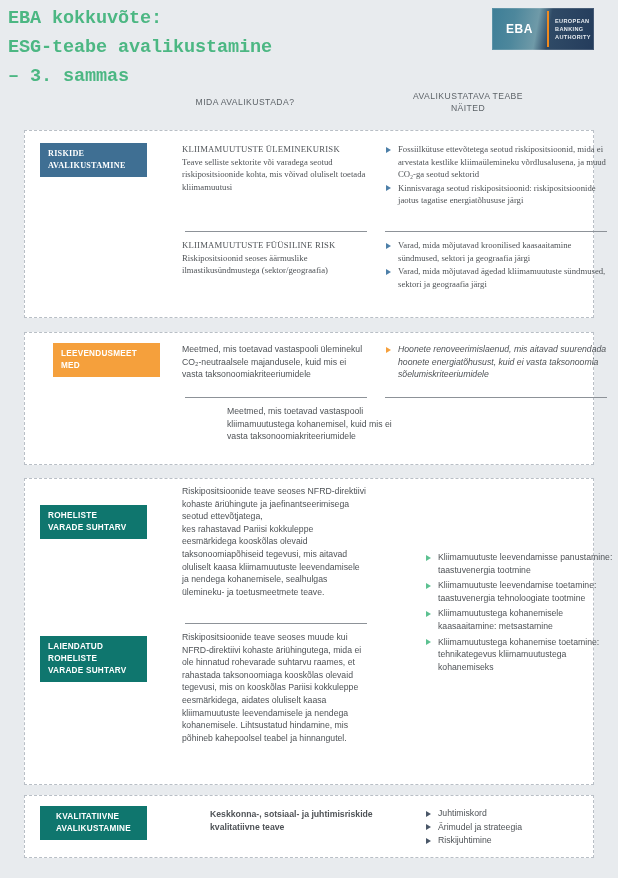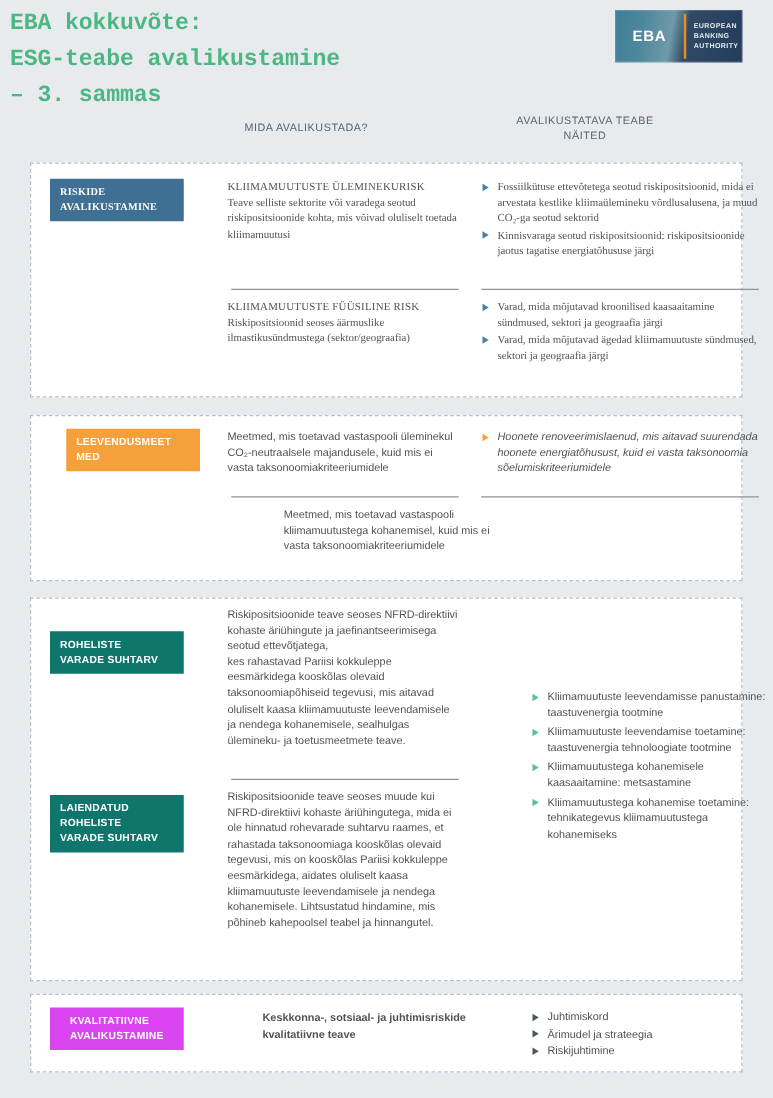--- a/index.html
+++ b/index.html
@@ -115,21 +115,21 @@
     font-size: 8.2px;
     font-weight: bold;
     line-height: 12px;
     letter-spacing: 0.25px;
     padding: 5px 7px 5px 8px;
     width: 107px;
   }
   .tag.blue   { background: #3f6f93; }
   .tag.orange { background: #f5a03c; }
   .tag.green  { background: #0f766e; }
-  .tag.navy   { background: #d946ef; padding-left: 16px; }
+  .tag.navy   { background: #0f766e; padding-left: 16px; }
 
   .cell-mid {
     position: absolute;
     left: 157px;
     width: 185px;
     font-size: 8.7px;
     line-height: 12.6px;
     color: #4f5357;
   }
   .cell-mid .eyebrow {

